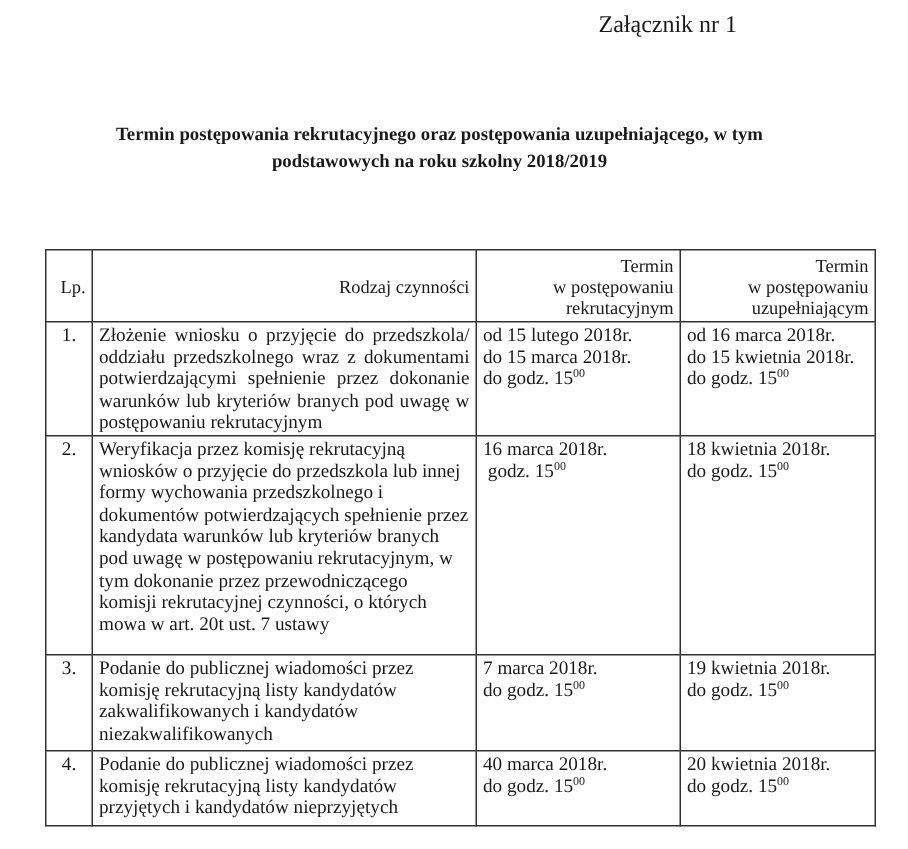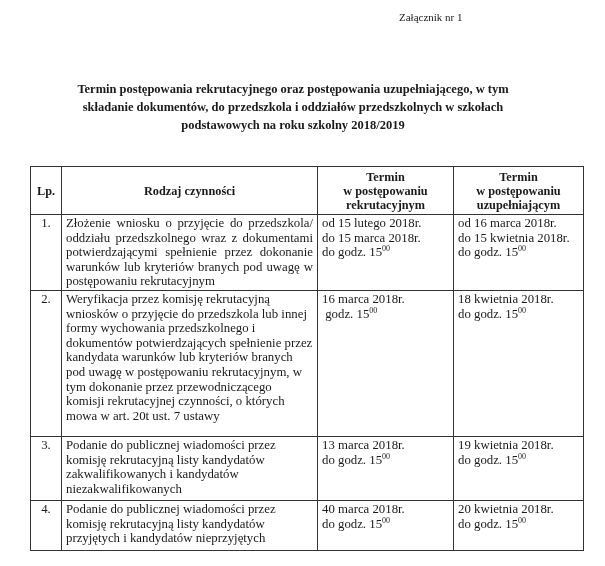--- a/index.html
+++ b/index.html
@@ -3,37 +3,37 @@
 <meta charset="utf-8">
 <style>
   html, body { margin: 0; padding: 0; background: #ffffff; }
   body {
     width: 605px; height: 566px; position: relative; overflow: hidden;
     font-family: "Liberation Serif", "DejaVu Serif", serif;
     color: #1a1a1a;
   }
   .attachment {
     position: absolute; left: 399px; top: 10px;
-    font-size: 11px; line-height: 14.5px;
+    font-size: 16px; line-height: 14.5px;
   }
   .attachment div { white-space: nowrap; }
   .doc-title {
     position: absolute; left: 28px; top: 80px; width: 530px;
     text-align: center; font-weight: bold; font-size: 12.5px; line-height: 18px;
   }
   table.schedule {
     position: absolute; left: 30px; top: 166px;
     border-collapse: collapse; table-layout: fixed;
     font-size: 12.8px; line-height: 14.6px;
   }
   table.schedule td, table.schedule th {
     border: 1px solid #333; vertical-align: top; padding: 1px 4px;
   }
   table.schedule th {
-    font-weight: bold; text-align: center; vertical-align: middle; font-size: 12.3px; line-height: 14px;
+    font-weight: normal; text-align: right; vertical-align: middle; font-size: 12.3px; line-height: 14px;
   }
   col.c-lp { width: 31px; }
   col.c-act { width: 256px; }
   col.c-t1 { width: 136px; }
   col.c-t2 { width: 130px; }
   tr.head { height: 48px; }
   tr.r1 { height: 74px; }
   tr.r2 { height: 146px; }
   tr.r3 { height: 64px; }
   tr.r4 { height: 50px; }
@@ -46,21 +46,20 @@
 </style>
 </head>
 <body>
 
 <div class="attachment">
   <div>Załącznik nr 1</div>
 </div>
 
 <div class="doc-title">
   <div>Termin postępowania rekrutacyjnego oraz postępowania uzupełniającego, w tym</div>
-  <div>składanie dokumentów, do przedszkola i oddziałów przedszkolnych w szkołach</div>
   <div>podstawowych na roku szkolny 2018/2019</div>
 </div>
 
 <table class="schedule">
   <colgroup>
     <col class="c-lp">
       <col class="c-act">
       <col class="c-t1">
       <col class="c-t2">
   </colgroup>
@@ -105,21 +104,21 @@
     <td class="date">
       <div class="line">18 kwietnia 2018r.</div>
       <div class="line"><span>do godz. 15</span><sup>00</sup></div>
     </td>
   </tr>
 
   <tr class="r3">
     <td class="lp">3.</td>
     <td class="act">Podanie do publicznej wiadomości przez komisję rekrutacyjną listy kandydatów zakwalifikowanych i kandydatów niezakwalifikowanych</td>
     <td class="date">
-      <div class="line">13 marca 2018r.</div>
+      <div class="line">7 marca 2018r.</div>
       <div class="line"><span>do godz. 15</span><sup>00</sup></div>
     </td>
     <td class="date">
       <div class="line">19 kwietnia 2018r.</div>
       <div class="line"><span>do godz. 15</span><sup>00</sup></div>
     </td>
   </tr>
 
   <tr class="r4">
     <td class="lp">4.</td>

